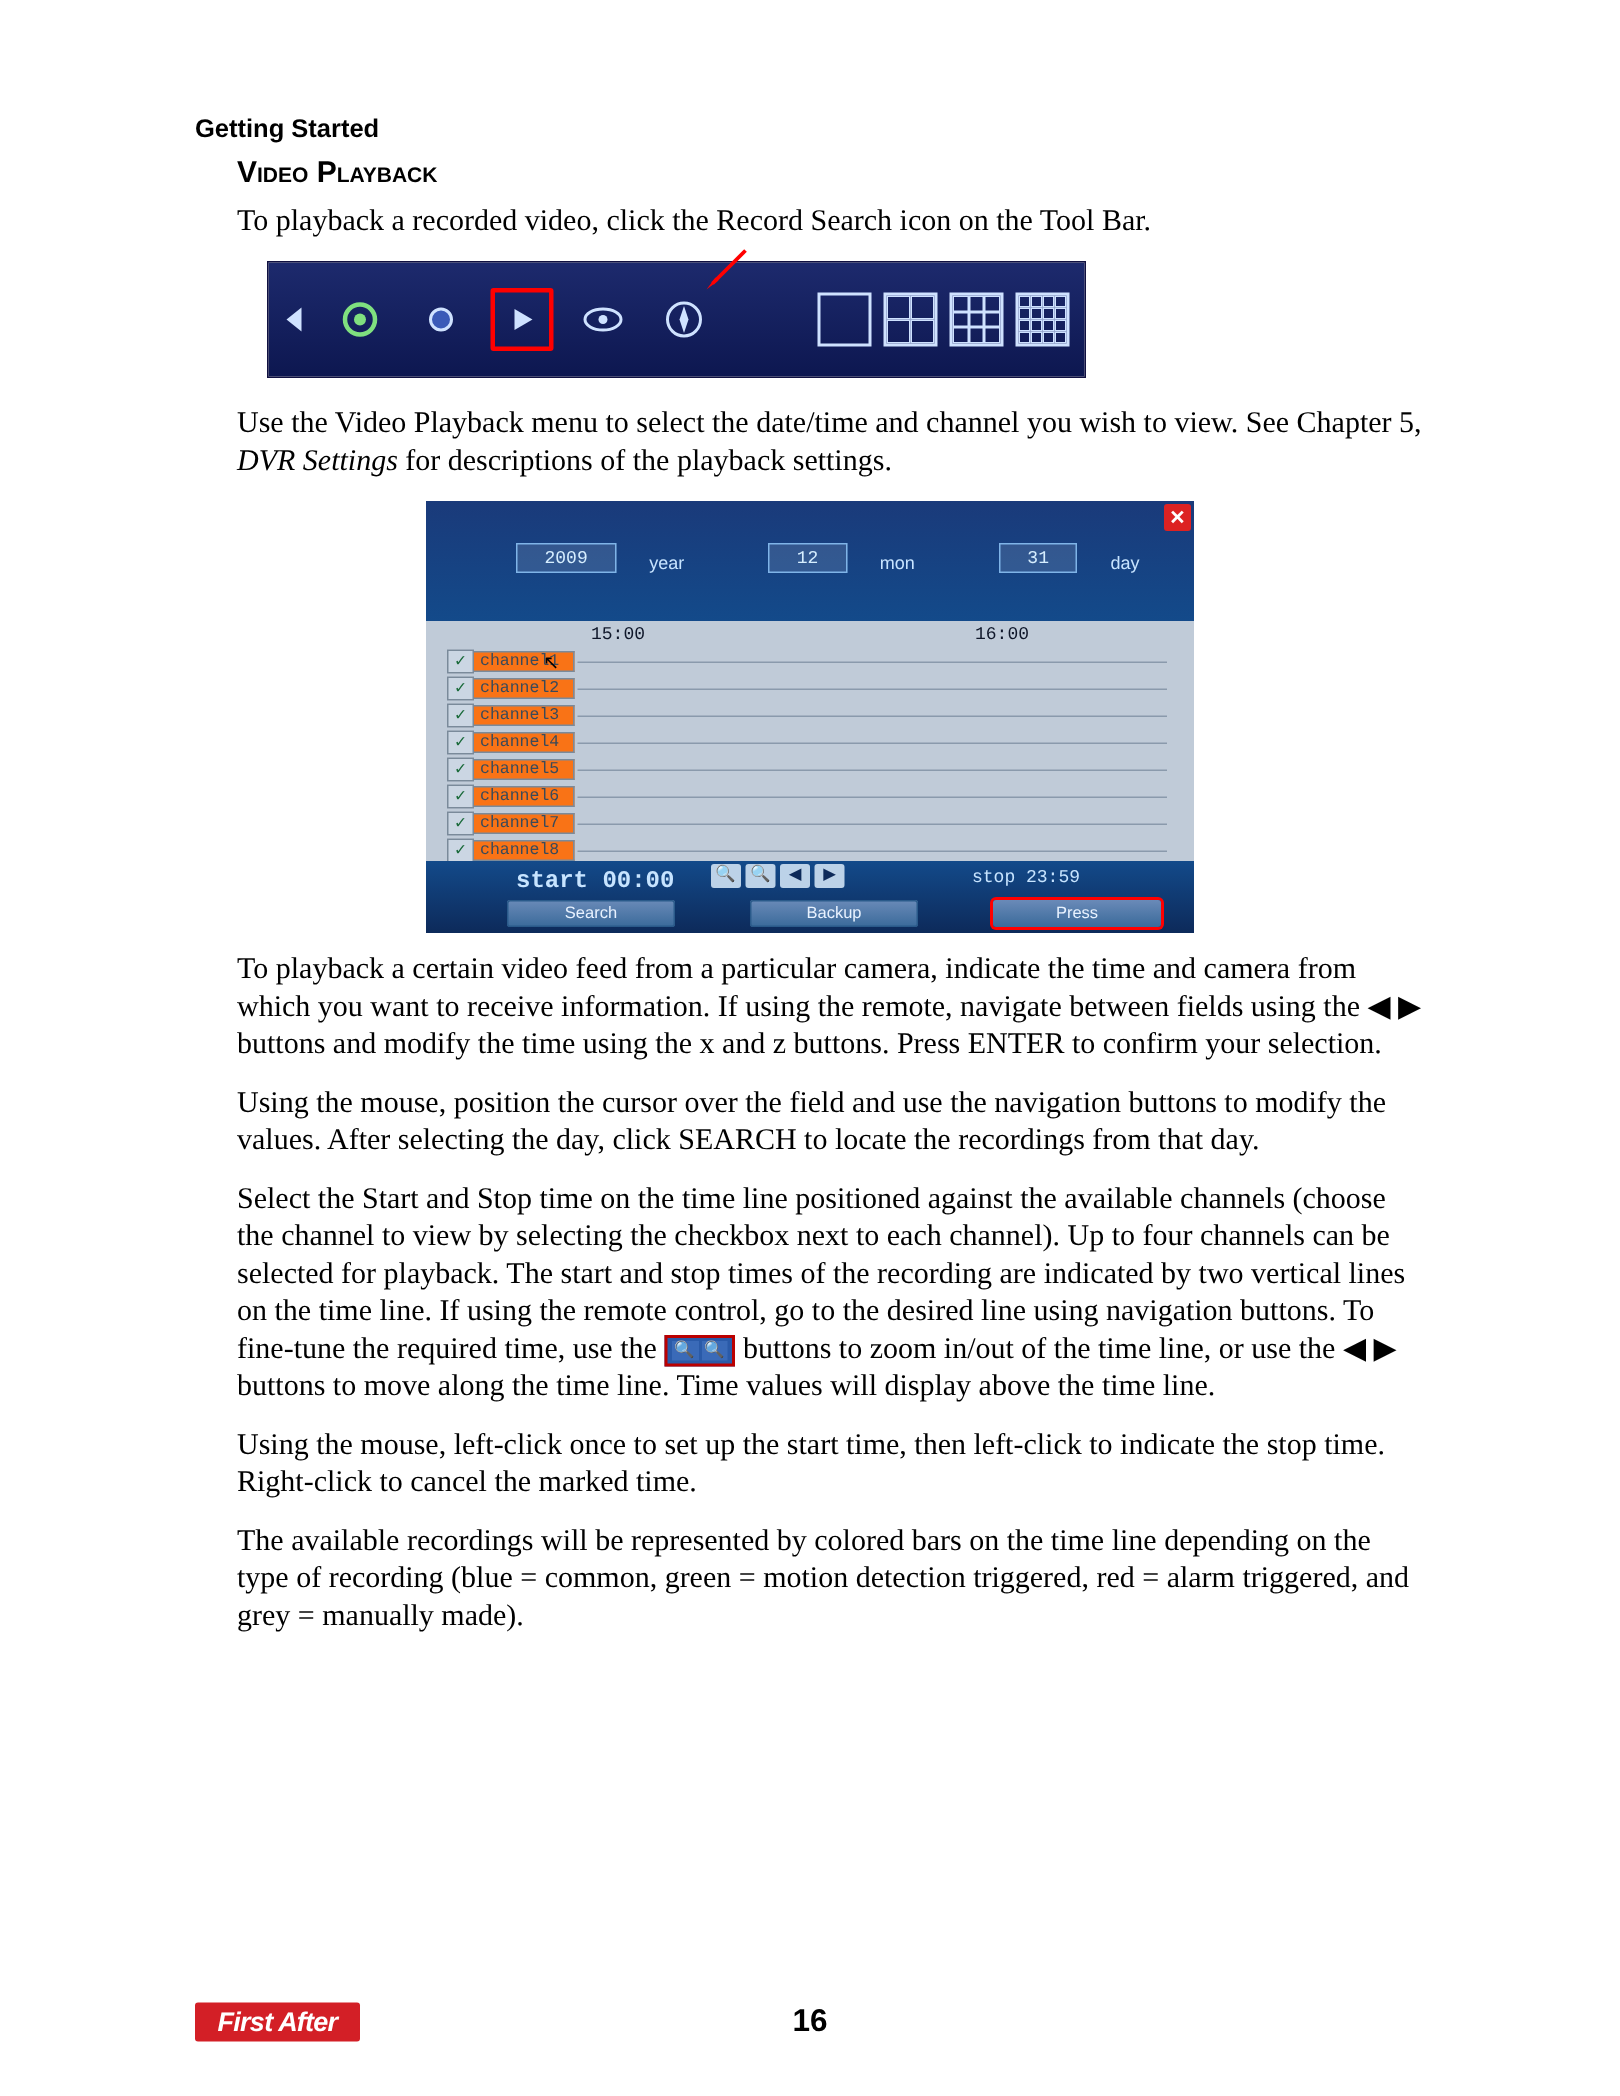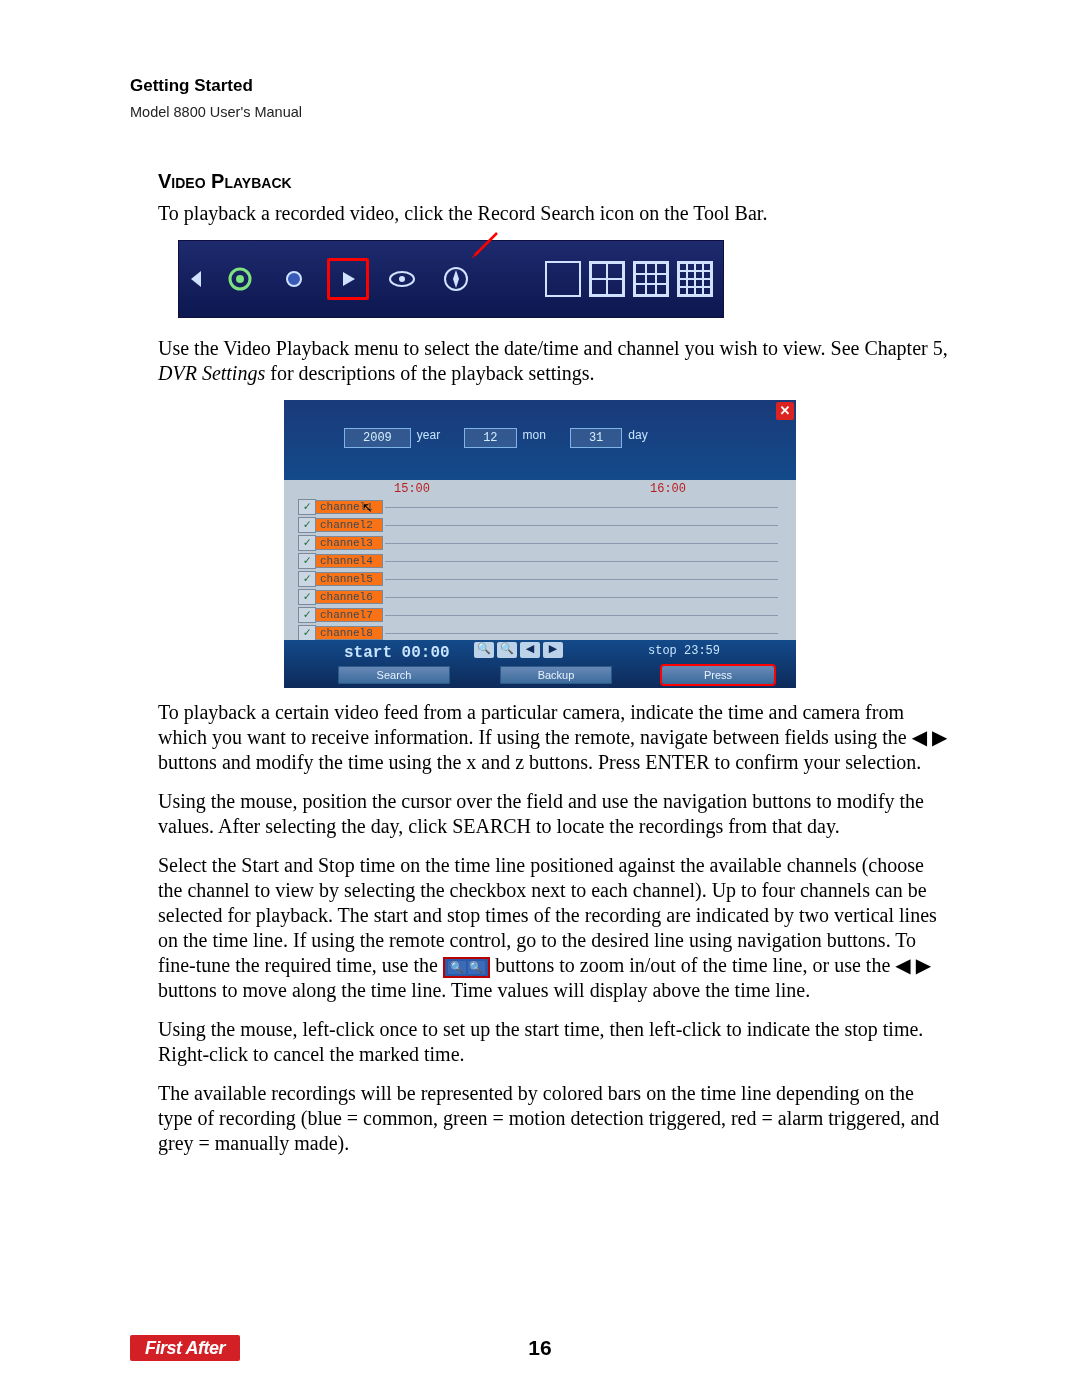--- a/index.html
+++ b/index.html
@@ -133,22 +133,22 @@
     text-align: center;
     line-height: 18px;
     border-radius: 2px;
   }
   .pf-date-row {
     position: absolute;
     top: 28px;
     left: 60px;
     right: 30px;
     display: flex;
-    align-items: flex-start;
-    gap: 6px;
+    align-items: flex-end;
+    gap: 22px;
     color: #c7e4ff;
     font-size: 12px;
   }
   .pf-date-box {
     background: rgba(255,255,255,0.12);
     border: 1px solid #7fb4e8;
     padding: 2px 18px;
     font-family: "Courier New", monospace;
     color: #d6eeff;
   }
@@ -156,21 +156,21 @@
     background: #c0cbd8;
     height: 160px;
     position: relative;
     overflow: hidden;
   }
   .pf-time-labels {
     display: flex;
     justify-content: space-around;
     font-family: "Courier New", monospace;
     font-size: 12px;
-    color: #b91c1c;
+    color: #0f172a;
     padding: 2px 0 0 0;
   }
   .pf-channels {
     position: absolute;
     left: 14px;
     top: 18px;
     width: 480px;
   }
   .pf-ch-row {
     display: flex;
@@ -288,21 +288,20 @@
     font-family: Arial, Helvetica, sans-serif;
     font-weight: bold;
     font-size: 21px;
   }
 </style>
 </head>
 <body>
 
 <div class="page">
   <div class="header-section">Getting Started</div>
-  <div class="header-sub">Model 8800 User's Manual</div>
 
   <div class="section-heading">
     <span class="smallcaps">Video Playback</span>
   </div>
 
   <p class="body">To playback a recorded video, click the Record Search icon on the Tool Bar.</p>
 
   <div class="toolbar-fig">
     <svg class="toolbar-arrow" viewBox="0 0 30 30">
       <line x1="28" y1="2" x2="6" y2="24" stroke="#ff0000" stroke-width="2.5"></line>

